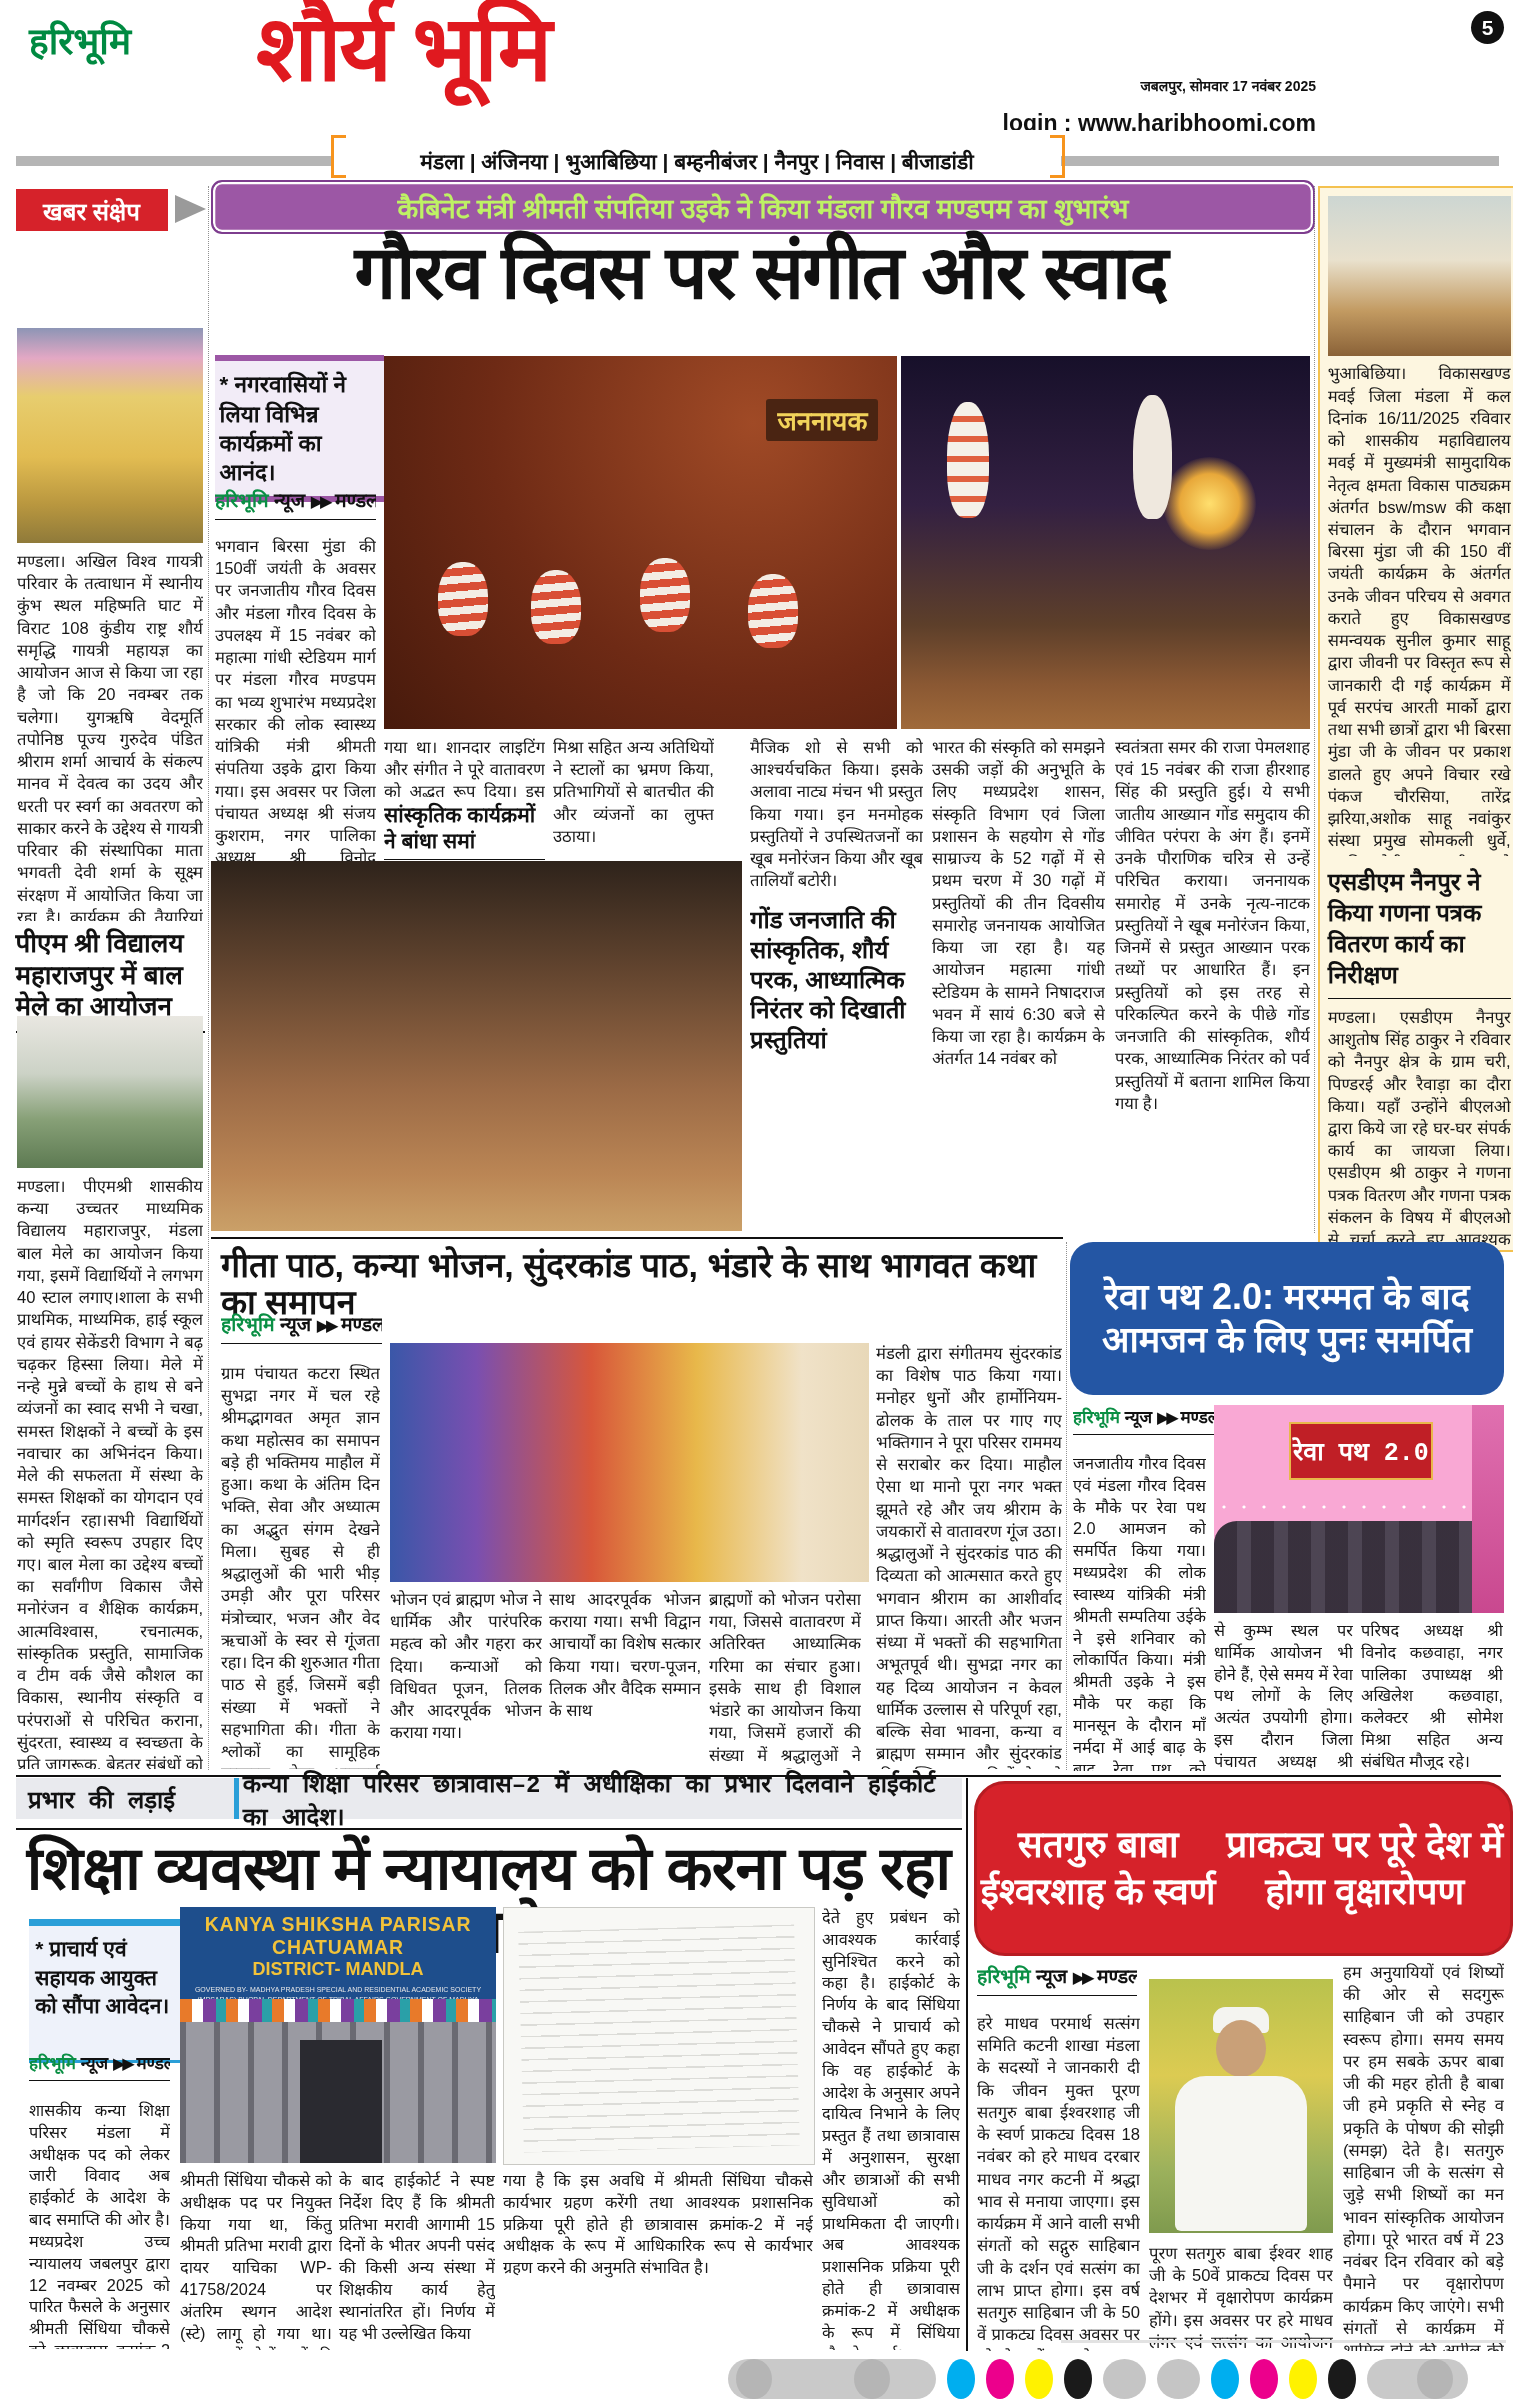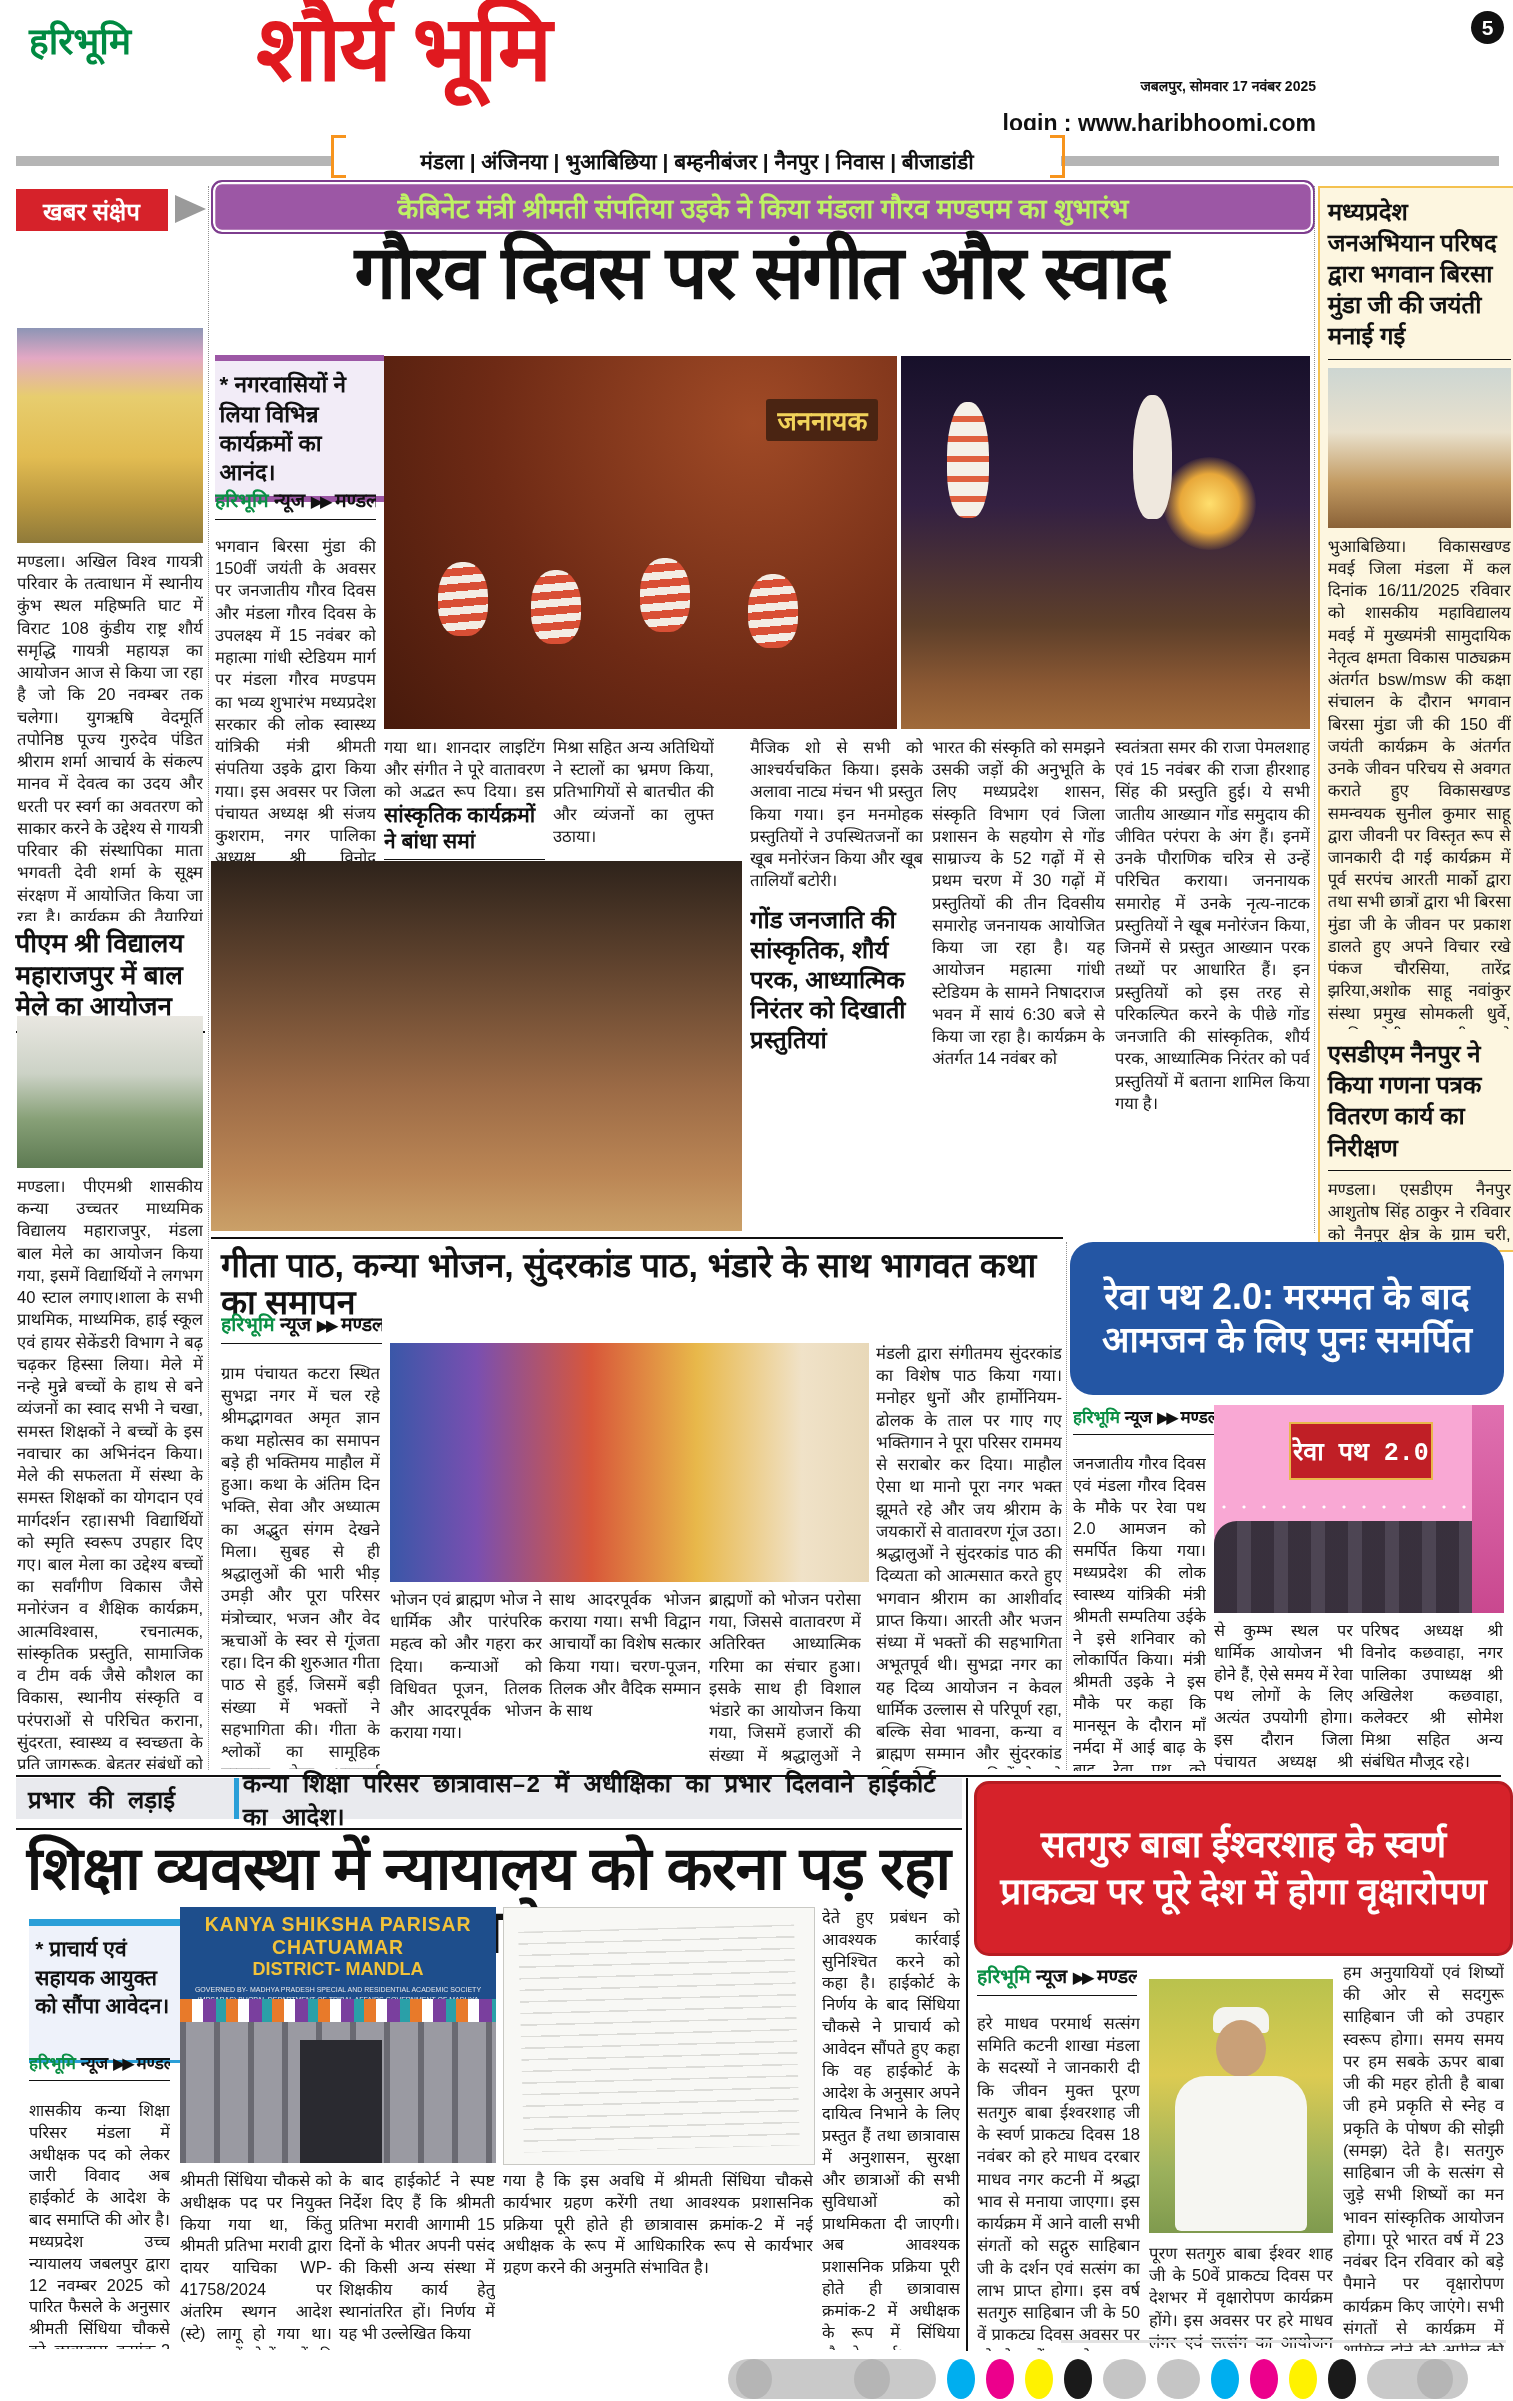--- a/index.html
+++ b/index.html
@@ -87,22 +87,22 @@
   #rewa-box{background:#2456a4;border-radius:23px;color:#fff;text-align:center;
             display:flex;flex-direction:column;align-items:center;justify-content:center;}
   #rewa-box .l{font-size:36px;font-weight:800;line-height:1.18;}
   #kicker-row{background:#e9eaee;display:flex;align-items:center;}
   #kicker-label{font-size:24px;font-weight:800;padding-left:12.4px;width:232px;}
   #kicker-bar{width:5.4px;height:100%;background:#2a9fd8;}
   #kicker-deck{font-size:24px;font-weight:800;padding-left:4px;}
   #court-headline{font-size:60px;font-weight:800;letter-spacing:-0.8px;text-align:center;line-height:1.05;}
   .pointer-box2{background:#eef2fa;border-top:7px solid #2a9fd8;border-bottom:3.9px solid #2a9fd8;
                 font-size:21px;font-weight:800;line-height:1.35;padding:9.3px 6.2px;overflow:hidden;}
-  #satguru-box{background:#d6222a;border:3.1px solid #b71c22;border-radius:15px;color:#fff;text-align:center;
-               display:flex;flex-direction:column;align-items:center;justify-content:center;}
+  #satguru-box{background:#d6222a;border:3.1px solid #b71c22;border-radius:31px;color:#fff;text-align:center;
+               display:flex;align-items:center;justify-content:center;}
   #satguru-box .l{font-size:37px;font-weight:800;line-height:1.25;}
   
   #regmarks{display:flex;align-items:center;gap:11px;}
   .reg-bar{height:40px;background:#c9c9c9;border-radius:20px;position:relative;}
   .reg-bar .end{position:absolute;top:0;width:36px;height:40px;border-radius:50%;background:#b5b5b5;}
   .reg-dot{width:28px;height:40px;border-radius:50%;}
   .c-cyan{background:#00aeef;} .c-mag{background:#ec008c;} .c-yel{background:#fff200;} .c-blk{background:#1a1a1a;} .c-gray{background:#c5c5c5;}
 </style>
 </head>
 <body>
@@ -172,21 +172,20 @@
   <div class="ph" id="ph-market" style="left:211px;top:861px;width:531px;height:370px;"></div>
 
   <div class="abs body-txt" style="left:750px;top:737px;width:173px;height:161px;">मैजिक शो से सभी को आश्चर्यचकित किया। इसके अलावा नाट्य मंचन भी प्रस्तुत किया गया। इन मनमोहक प्रस्तुतियों ने उपस्थितजनों का खूब मनोरंजन किया और खूब तालियाँ बटोरी।</div>
   <div class="subhead big abs" style="left:750px;top:905px;width:173px;height:164px;border-bottom:none;">गोंड जनजाति की सांस्कृतिक, शौर्य परक, आध्यात्मिक निरंतर को दिखाती प्रस्तुतियां</div>
   <div class="abs body-txt" style="left:932px;top:737px;width:173px;height:494px;">भारत की संस्कृति को समझने उसकी जड़ों की अनुभूति के लिए मध्यप्रदेश शासन, संस्कृति विभाग एवं जिला प्रशासन के सहयोग से गोंड साम्राज्य के 52 गढ़ों में से प्रथम चरण में 30 गढ़ों में प्रस्तुतियों की तीन दिवसीय समारोह जननायक आयोजित किया जा रहा है। यह आयोजन महात्मा गांधी स्टेडियम के सामने निषादराज भवन में सायं 6:30 बजे से किया जा रहा है। कार्यक्रम के अंतर्गत 14 नवंबर को</div>
   <div class="abs body-txt" style="left:1115px;top:737px;width:195px;height:494px;">स्वतंत्रता समर की राजा पेमलशाह एवं 15 नवंबर की राजा हीरशाह सिंह की प्रस्तुति हुई। ये सभी जातीय आख्यान गोंड समुदाय की जीवित परंपरा के अंग हैं। इनमें उनके पौराणिक चरित्र से उन्हें परिचित कराया। जननायक समारोह में उनके नृत्य-नाटक प्रस्तुतियों ने खूब मनोरंजन किया, जिनमें से प्रस्तुत आख्यान परक तथ्यों पर आधारित हैं। इन प्रस्तुतियों को इस तरह से परिकल्पित करने के पीछे गोंड जनजाति की सांस्कृतिक, शौर्य परक, आध्यात्मिक निरंतर को पर्व प्रस्तुतियों में बताना शामिल किया गया है।</div>
 
   <div class="vdot abs" style="left:1314px;top:186px;height:1047px;"></div>
 
   <div id="cream-box" class="abs" style="left:1318px;top:186px;width:183px;height:1047px;">
-    <div class="cream-h">मध्यप्रदेश जनअभियान परिषद द्वारा भगवान बिरसा मुंडा जी की जयंती मनाई गई</div>
     <div class="ph" id="ph-class" style="position:relative;width:100%;height:160px;margin-bottom:7.7px;"></div>
     <div class="body-txt" style="height:493px;">भुआबिछिया। विकासखण्ड मवई जिला मंडला में कल दिनांक 16/11/2025 रविवार को शासकीय महाविद्यालय मवई में मुख्यमंत्री सामुदायिक नेतृत्व क्षमता विकास पाठ्यक्रम अंतर्गत bsw/msw की कक्षा संचालन के दौरान भगवान बिरसा मुंडा जी की 150 वीं जयंती कार्यक्रम के अंतर्गत उनके जीवन परिचय से अवगत कराते हुए विकासखण्ड समन्वयक सुनील कुमार साहू द्वारा जीवनी पर विस्तृत रूप से जानकारी दी गई कार्यक्रम में पूर्व सरपंच आरती मार्को द्वारा तथा सभी छात्रों द्वारा भी बिरसा मुंडा जी के जीवन पर प्रकाश डालते हुए अपने विचार रखे पंकज चौरसिया, तारेंद्र झरिया,अशोक साहू नवांकुर संस्था प्रमुख सोमकली धुर्वे, स्वाति सोनी द्वारा भी अपने विचार व्यक्त किये गए। छात्रों की एलीजिबिटी की गई तथा प्रायोगिक ग्रामो का भी आवंटन किया गया।</div>
     <div class="cream-h" style="margin-top:9.3px;">एसडीएम नैनपुर ने किया गणना पत्रक वितरण कार्य का निरीक्षण</div>
     <div class="body-txt" style="height:256px;">मण्डला। एसडीएम नैनपुर आशुतोष सिंह ठाकुर ने रविवार को नैनपुर क्षेत्र के ग्राम चरी, पिण्डरई और रैवाड़ा का दौरा किया। यहाँ उन्होंने बीएलओ द्वारा किये जा रहे घर-घर संपर्क कार्य का जायजा लिया। एसडीएम श्री ठाकुर ने गणना पत्रक वितरण और गणना पत्रक संकलन के विषय में बीएलओ से चर्चा करते हुए आवश्यक निर्देश दिए। इस दौरान संबंधित पटवारी, सचिव एवं ग्राम कोटवार मौजूद रहे।</div>
   </div>
 
   <div class="hrule abs" style="left:211px;top:1237px;width:852px;height:1.5px;"></div>
   <div id="bhagwat-headline" class="abs headline" style="left:221px;top:1247px;width:843px;">गीता पाठ, कन्या भोजन, सुंदरकांड पाठ, भंडारे के साथ भागवत कथा का समापन</div>
 
   <div class="byline abs" style="left:221px;top:1310px;width:161px;">

